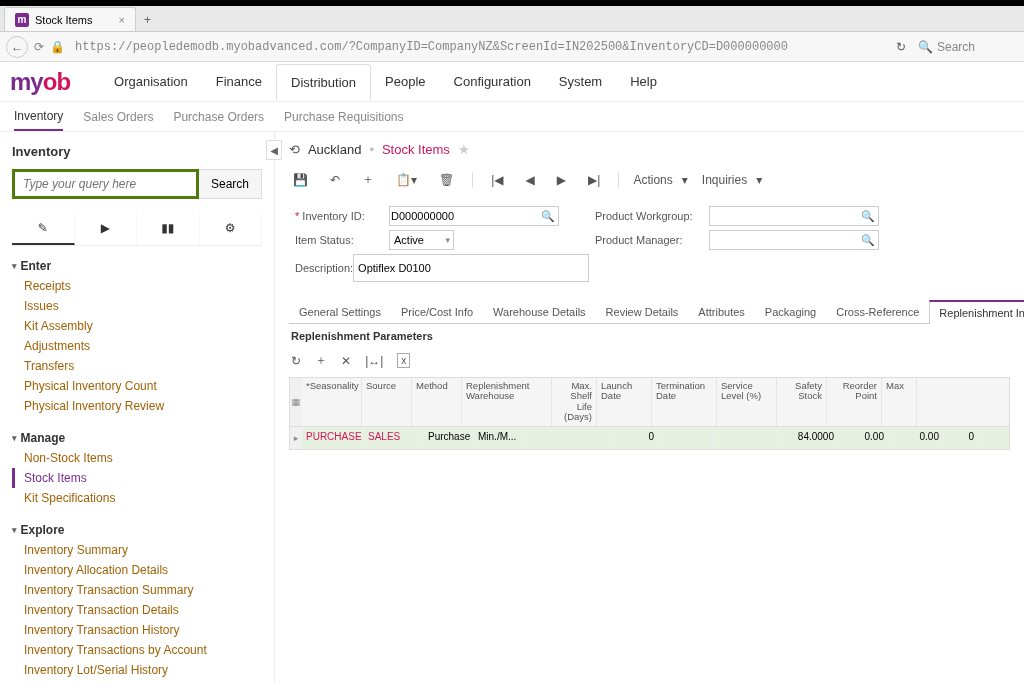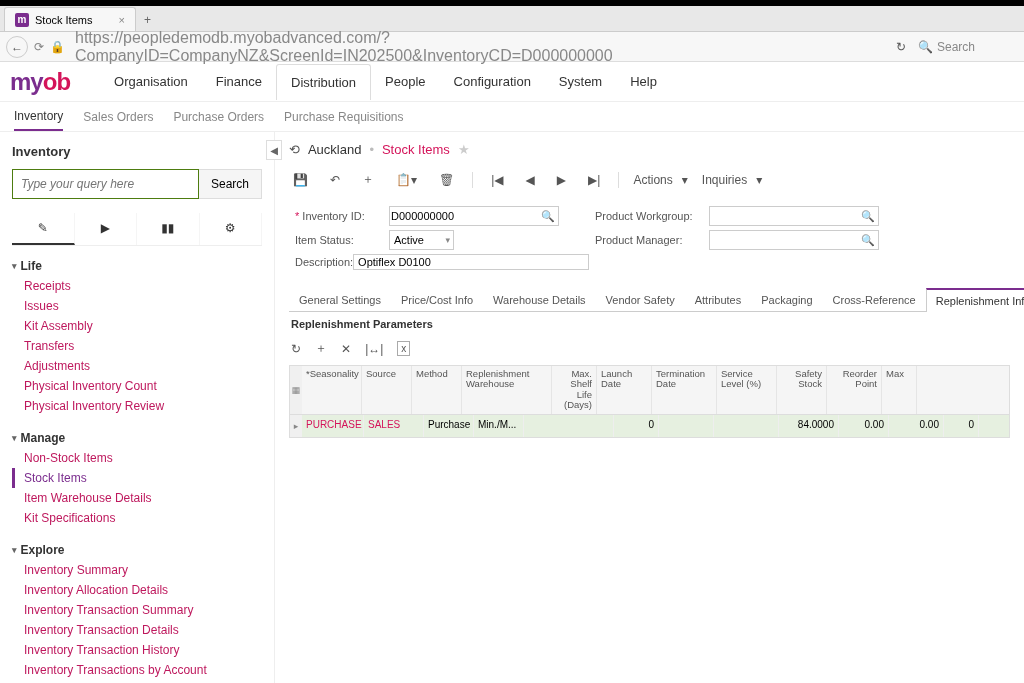--- a/index.html
+++ b/index.html
@@ -8,21 +8,21 @@
 .browser-top-black { height: 6px; background: #000; }
 .browser-tabs { height: 26px; background: #e8e8e8; display: flex; align-items: flex-end; border-bottom: 1px solid #ccc; }
 .browser-tab { height: 24px; background: #f7f7f7; border: 1px solid #ccc; border-bottom: none; border-radius: 3px 3px 0 0; padding: 4px 10px; display: flex; align-items: center; gap: 6px; margin-left: 4px; font-size: 11px; }
 .tab-favicon { width: 14px; height: 14px; background: #7b2d8e; border-radius: 2px; display: flex; align-items: center; justify-content: center; color: #fff; font-size: 10px; font-weight: bold; }
 .tab-close { color: #888; cursor: pointer; margin-left: 20px; }
 .new-tab { padding: 4px 8px; color: #666; cursor: pointer; }
 
 .browser-url-bar { height: 30px; background: #f7f7f7; display: flex; align-items: center; padding: 0 6px; gap: 6px; border-bottom: 1px solid #ddd; }
 .nav-arrow { width: 22px; height: 22px; border-radius: 11px; border: 1px solid #ccc; display: flex; align-items: center; justify-content: center; color: #555; cursor: pointer; }
 .url-lock { color: #888; }
-.url-text { flex: 1; color: #888; font-size: 16px; padding-left: 4px; }
+.url-text { flex: 1; color: #888; font-size: 12px; padding-left: 4px; font-family: Liberation Mono, monospace; }
 .reload { color: #555; cursor: pointer; padding: 0 6px; }
 .search-box { display: flex; align-items: center; gap: 4px; color: #888; width: 100px; }
 
 .app-header { height: 40px; display: flex; align-items: center; padding: 0 10px; border-bottom: 1px solid #eee; }
 .logo { font-size: 24px; font-weight: bold; letter-spacing: -1px; margin-right: 30px; }
 .logo .m { color: #7b2d8e; }
 .logo .y { color: #7b2d8e; }
 .logo .o { color: #d4145a; }
 .logo .b { color: #d4145a; }
 .top-nav { display: flex; }
@@ -30,31 +30,31 @@
 .top-nav-item.active { border: 1px solid #ddd; border-bottom: none; border-radius: 3px 3px 0 0; background: #fff; }
 
 .sub-nav { height: 30px; display: flex; align-items: center; padding: 0 14px; border-bottom: 1px solid #eee; gap: 20px; }
 .sub-nav-item { color: #888; font-size: 12px; cursor: pointer; padding: 6px 0; }
 .sub-nav-item.active { color: #333; border-bottom: 2px solid #7b2d8e; }
 
 .main-area { display: flex; height: calc(100% - 132px); }
 .sidebar { width: 275px; border-right: 1px solid #eee; padding: 12px; position: relative; }
 .sidebar-title { font-weight: bold; font-size: 13px; margin-bottom: 10px; color: #333; }
 .search-row { display: flex; gap: 0; margin-bottom: 14px; }
-.search-input { flex: 1; height: 30px; border: 1px solid #4d7c0f; padding: 0 8px; font-size: 12px; font-style: italic; color: #c2410c; }
+.search-input { flex: 1; height: 30px; border: 3px solid #4d7c0f; padding: 0 8px; font-size: 12px; font-style: italic; color: #c2410c; }
 .search-btn { height: 30px; padding: 0 12px; border: 1px solid #ddd; border-left: none; background: #f5f5f5; cursor: pointer; font-size: 12px; }
 
 .tool-icons { display: flex; border-bottom: 1px solid #eee; margin-bottom: 10px; }
 .tool-icon { flex: 1; text-align: center; padding: 8px 0; cursor: pointer; color: #333; border-right: 1px solid #f5f5f5; }
 .tool-icon.active { border-bottom: 2px solid #333; }
 
 .nav-section { margin-bottom: 12px; }
 .nav-section-header { font-weight: bold; font-size: 12px; color: #333; cursor: pointer; padding: 3px 0; display: flex; align-items: center; gap: 4px; }
 .nav-section-header::before { content: "▾"; font-size: 9px; color: #666; }
-.nav-item { font-size: 12px; color: #be185d; padding: 3px 0 3px 12px; cursor: pointer; }
+.nav-item { font-size: 12px; color: #a16207; padding: 3px 0 3px 12px; cursor: pointer; }
 .nav-item.active { color: #7b2d8e; border-left: 3px solid #7b2d8e; padding-left: 9px; }
 
 .collapse-handle { position: absolute; right: -8px; top: 8px; width: 16px; height: 20px; border: 1px solid #ddd; background: #fff; display: flex; align-items: center; justify-content: center; cursor: pointer; font-size: 10px; color: #666; }
 
 .content { flex: 1; padding: 10px 14px; overflow: hidden; }
 .breadcrumb-row { display: flex; align-items: center; gap: 8px; font-size: 13px; margin-bottom: 8px; }
 .bc-icon { color: #555; cursor: pointer; }
 .bc-text { color: #333; }
 .bc-sep { color: #bbb; }
 .bc-current { color: #d4145a; }
@@ -62,21 +62,21 @@
 
 .action-toolbar { display: flex; align-items: center; gap: 14px; padding: 4px 0 10px; color: #555; }
 .action-toolbar .tb-btn { cursor: pointer; padding: 2px 4px; display: flex; align-items: center; }
 .tb-sep { width: 1px; height: 16px; background: #ddd; }
 .dropdown-btn { display: flex; align-items: center; gap: 9px; cursor: pointer; font-size: 12px; }
 
 .form-area { padding: 6px 0 14px; }
 .form-row { display: flex; align-items: center; margin-bottom: 4px; }
 .form-label { width: 100px; font-size: 11px; color: #555; text-align: left; padding-left: 6px; }
 .form-label.required::before { content: "* "; color: #d4145a; }
-.form-input { height: 16px; border: 1px solid #ccc; padding: 0 4px; font-size: 11px; background: #fff; }
+.form-input { height: 28px; border: 1px solid #ccc; padding: 0 4px; font-size: 11px; background: #fff; }
 .form-input.xwide { width: 470px; }
 .lookup { width: 170px; position: relative; display: flex; align-items: center; }
 .lookup input { width: 100%; height: 20px; border: 1px solid #ccc; padding: 0 18px 0 1px; font-size: 11px; }
 .lookup .mag { position: absolute; right: 4px; color: #888; font-size: 11px; pointer-events: none; }
 .form-col2 { display: flex; }
 .form-left { width: 300px; }
 .form-right { width: 300px; }
 .select-wrap { position: relative; width: 65px; display: flex; align-items: center; }
 .select-wrap input { width: 100%; height: 20px; border: 1px solid #ccc; padding: 0 14px 0 4px; font-size: 11px; }
 .select-wrap .caret { position: absolute; right: 4px; color: #888; font-size: 9px; }
@@ -154,35 +154,34 @@
       <button class="search-btn">Search</button>
     </div>
     <div class="tool-icons">
       <div class="tool-icon active">✎</div>
       <div class="tool-icon">▶</div>
       <div class="tool-icon">▮▮</div>
       <div class="tool-icon">⚙</div>
     </div>
 
     <div class="nav-section">
-      <div class="nav-section-header">Life</div>
+      <div class="nav-section-header">Enter</div>
       <div class="nav-item">Receipts</div>
       <div class="nav-item">Issues</div>
       <div class="nav-item">Kit Assembly</div>
+      <div class="nav-item">Adjustments</div>
       <div class="nav-item">Transfers</div>
-      <div class="nav-item">Adjustments</div>
       <div class="nav-item">Physical Inventory Count</div>
       <div class="nav-item">Physical Inventory Review</div>
     </div>
 
     <div class="nav-section">
       <div class="nav-section-header">Manage</div>
       <div class="nav-item">Non-Stock Items</div>
       <div class="nav-item active">Stock Items</div>
-      <div class="nav-item">Item Warehouse Details</div>
       <div class="nav-item">Kit Specifications</div>
     </div>
 
     <div class="nav-section">
       <div class="nav-section-header">Explore</div>
       <div class="nav-item">Inventory Summary</div>
       <div class="nav-item">Inventory Allocation Details</div>
       <div class="nav-item">Inventory Transaction Summary</div>
       <div class="nav-item">Inventory Transaction Details</div>
       <div class="nav-item">Inventory Transaction History</div>
@@ -260,21 +259,21 @@
             </div>
           </div>
         </div>
       </div>
     </div>
 
     <div class="tabs-row">
       <div class="tab">General Settings</div>
       <div class="tab">Price/Cost Info</div>
       <div class="tab">Warehouse Details</div>
-      <div class="tab">Vendor Safety</div>
+      <div class="tab">Review Details</div>
       <div class="tab">Attributes</div>
       <div class="tab">Packaging</div>
       <div class="tab">Cross-Reference</div>
       <div class="tab active">Replenishment Info</div>
 
     </div>
 
     <div class="section-title">Replenishment Parameters</div>
 
     <div class="grid-toolbar">

